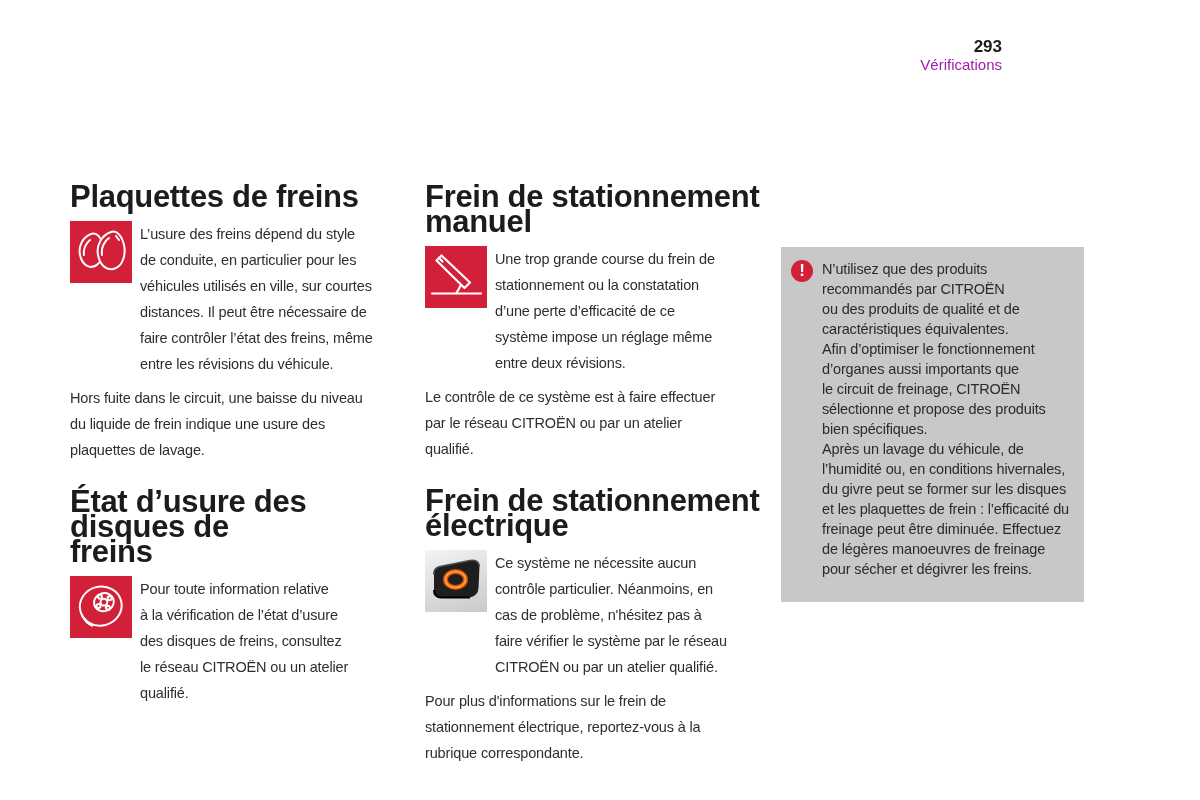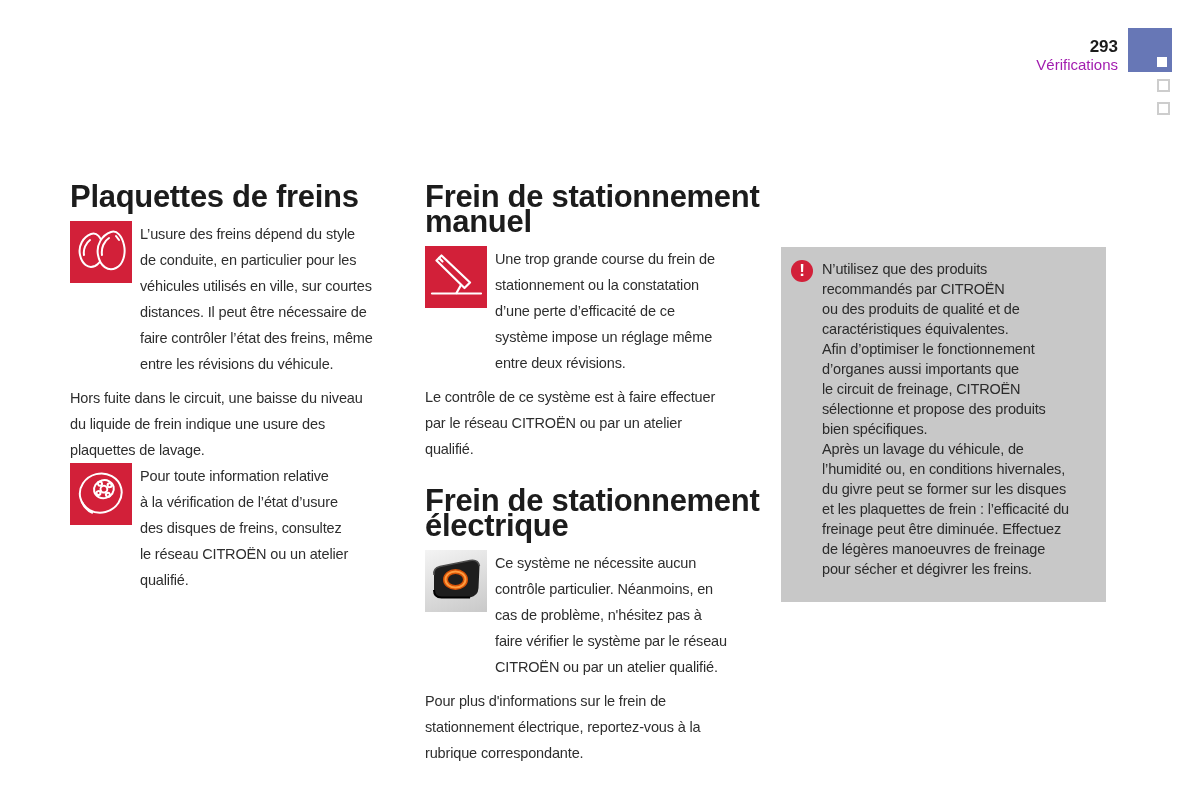--- a/index.html
+++ b/index.html
@@ -1,17 +1,17 @@
 <!DOCTYPE html>
 <html lang="fr" style="--accent-red: #d22039; --tab-blue: #6777b6; --notice-gray: #c8c8c8;"><head>
 <meta charset="utf-8">
 <style>
   html,body { margin:0; padding:0; background:#ffffff; }
   .page {
-    position:relative; width:1200px; height:800px; background:#ffffff;
+    position:relative; width:1084px; height:800px; background:#ffffff;
     font-family:"Liberation Sans","DejaVu Sans",sans-serif;
     color:#2e2e2e; overflow:hidden;
   }
 
   
   .page-number {
     position:absolute; top:38px; right:82px;
     font-size:17px; font-weight:bold; color:#1b1b1b; text-align:right; line-height:1;
   }
   .section-label {
@@ -106,20 +106,22 @@
 véhicules utilisés en ville, sur courtes
 distances. Il peut être nécessaire de
 faire contrôler l’état des freins, même
 entre les révisions du véhicule.</p>
     </div>
 
     <p class="body-text para">Hors fuite dans le circuit, une baisse du niveau
 du liquide de frein indique une usure des
 plaquettes de lavage.</p>
 
+    <h1 class="sec-title second">État d’usure des disques de
+freins</h1>
 
     <div class="icon-row">
       <span class="icon icon-red">
         <svg viewBox="0 0 62 62" aria-hidden="true">
           <g fill="none" stroke="#ffffff" stroke-width="2" transform="rotate(-14 31 31)">
             <ellipse cx="31" cy="30" rx="21" ry="19.5"></ellipse>
             <path d="M10.5 34 q1.5 9 8 13.5"></path>
             <ellipse cx="35" cy="27" rx="10" ry="9"></ellipse>
             <circle cx="35" cy="27" r="3.4"></circle>
             <circle cx="41.5" cy="24.5" r="2"></circle>

